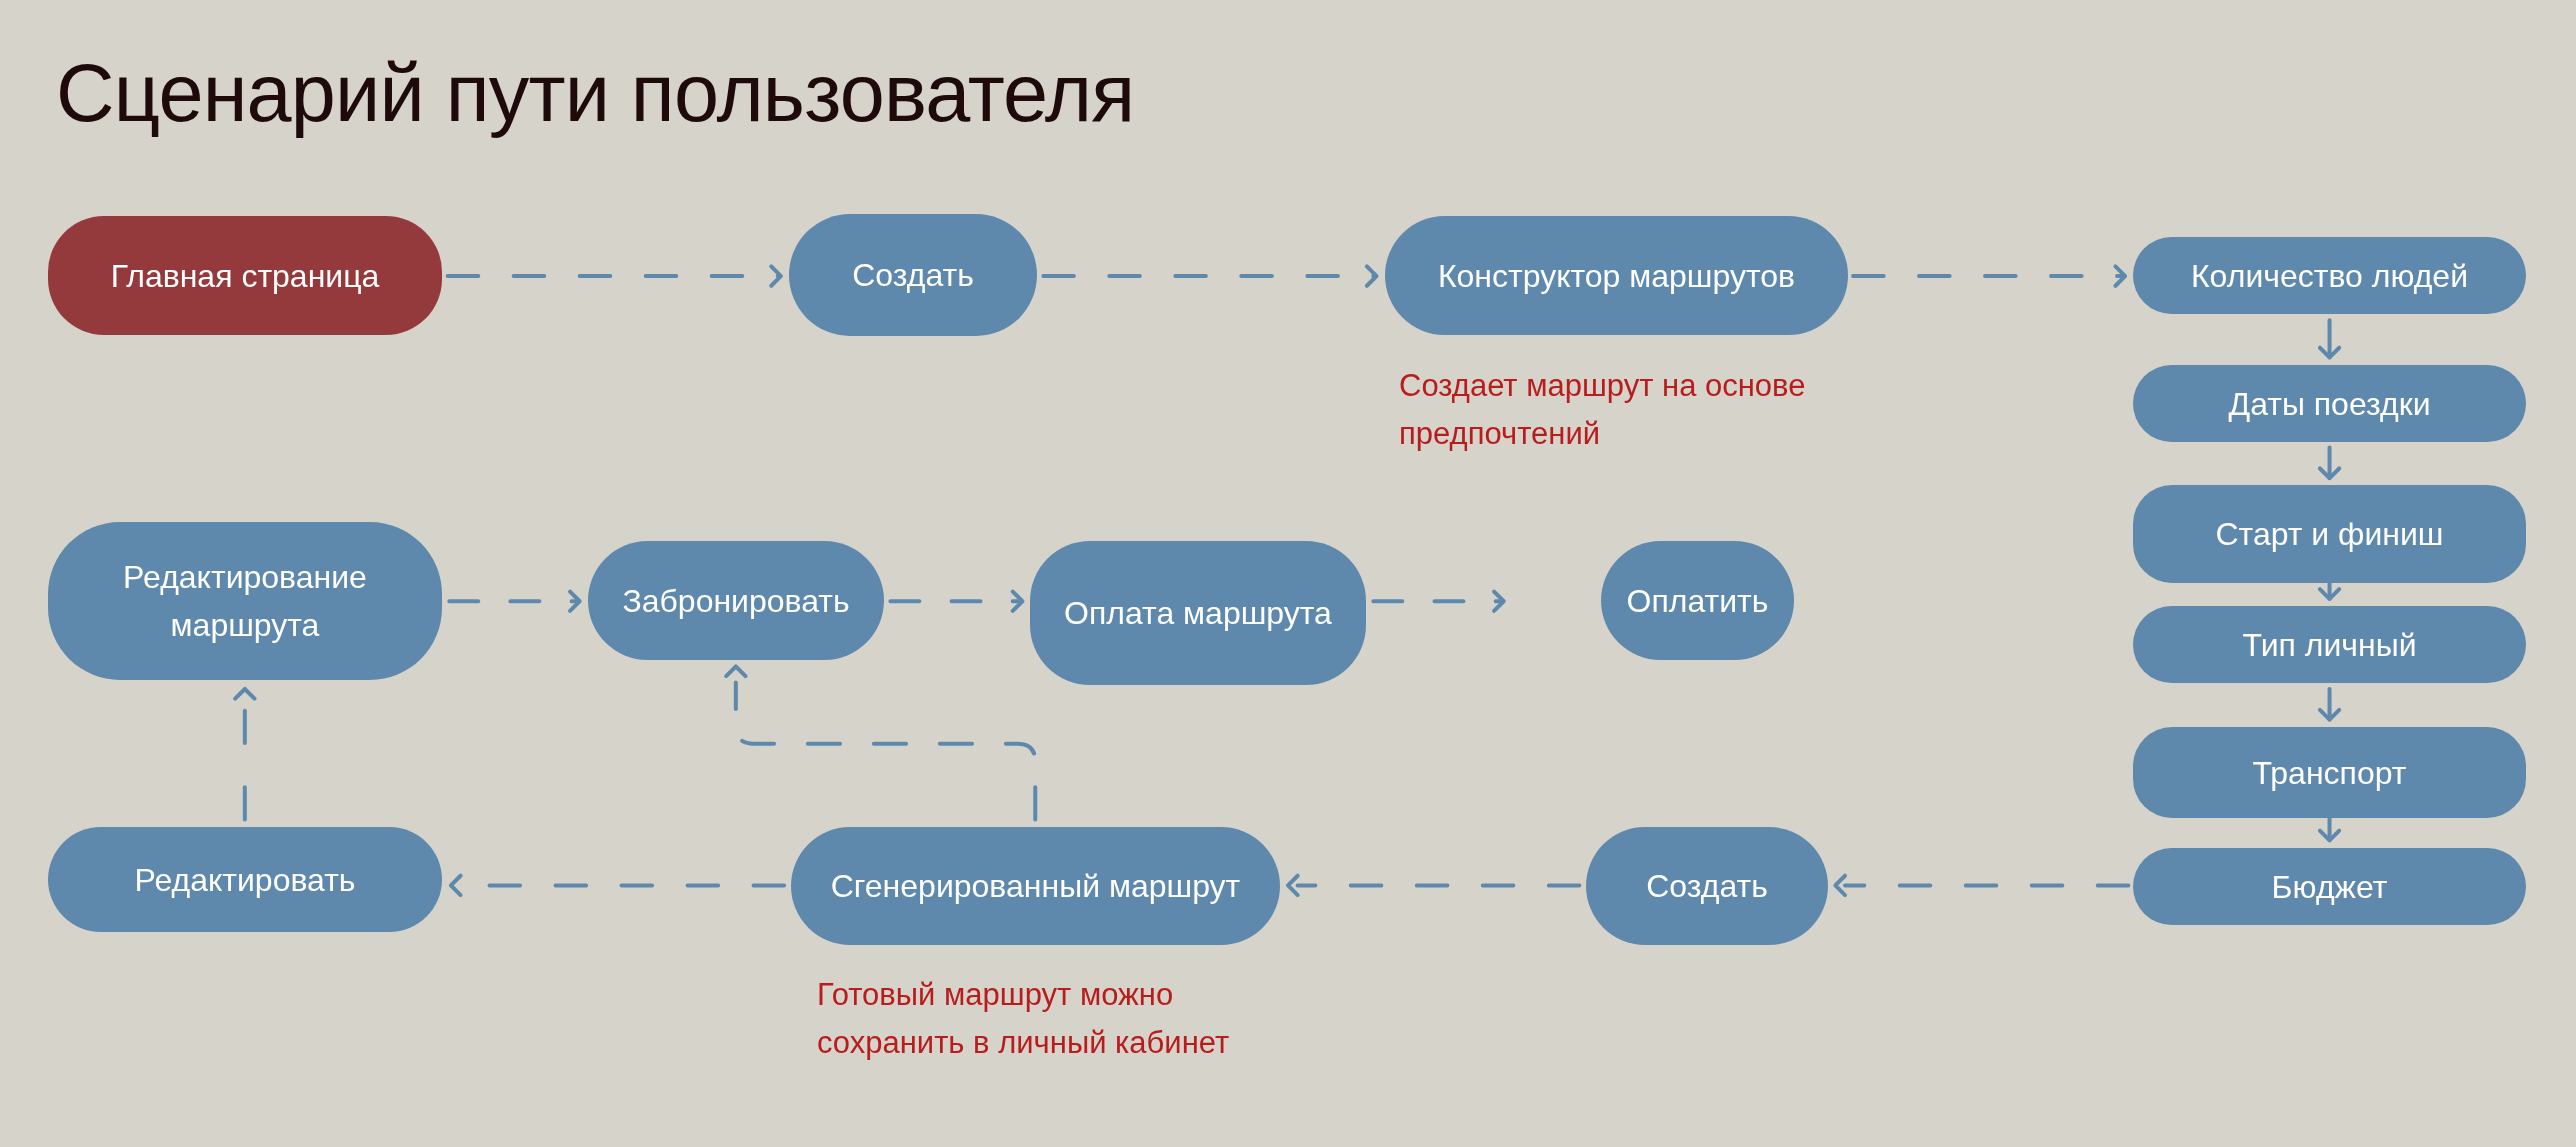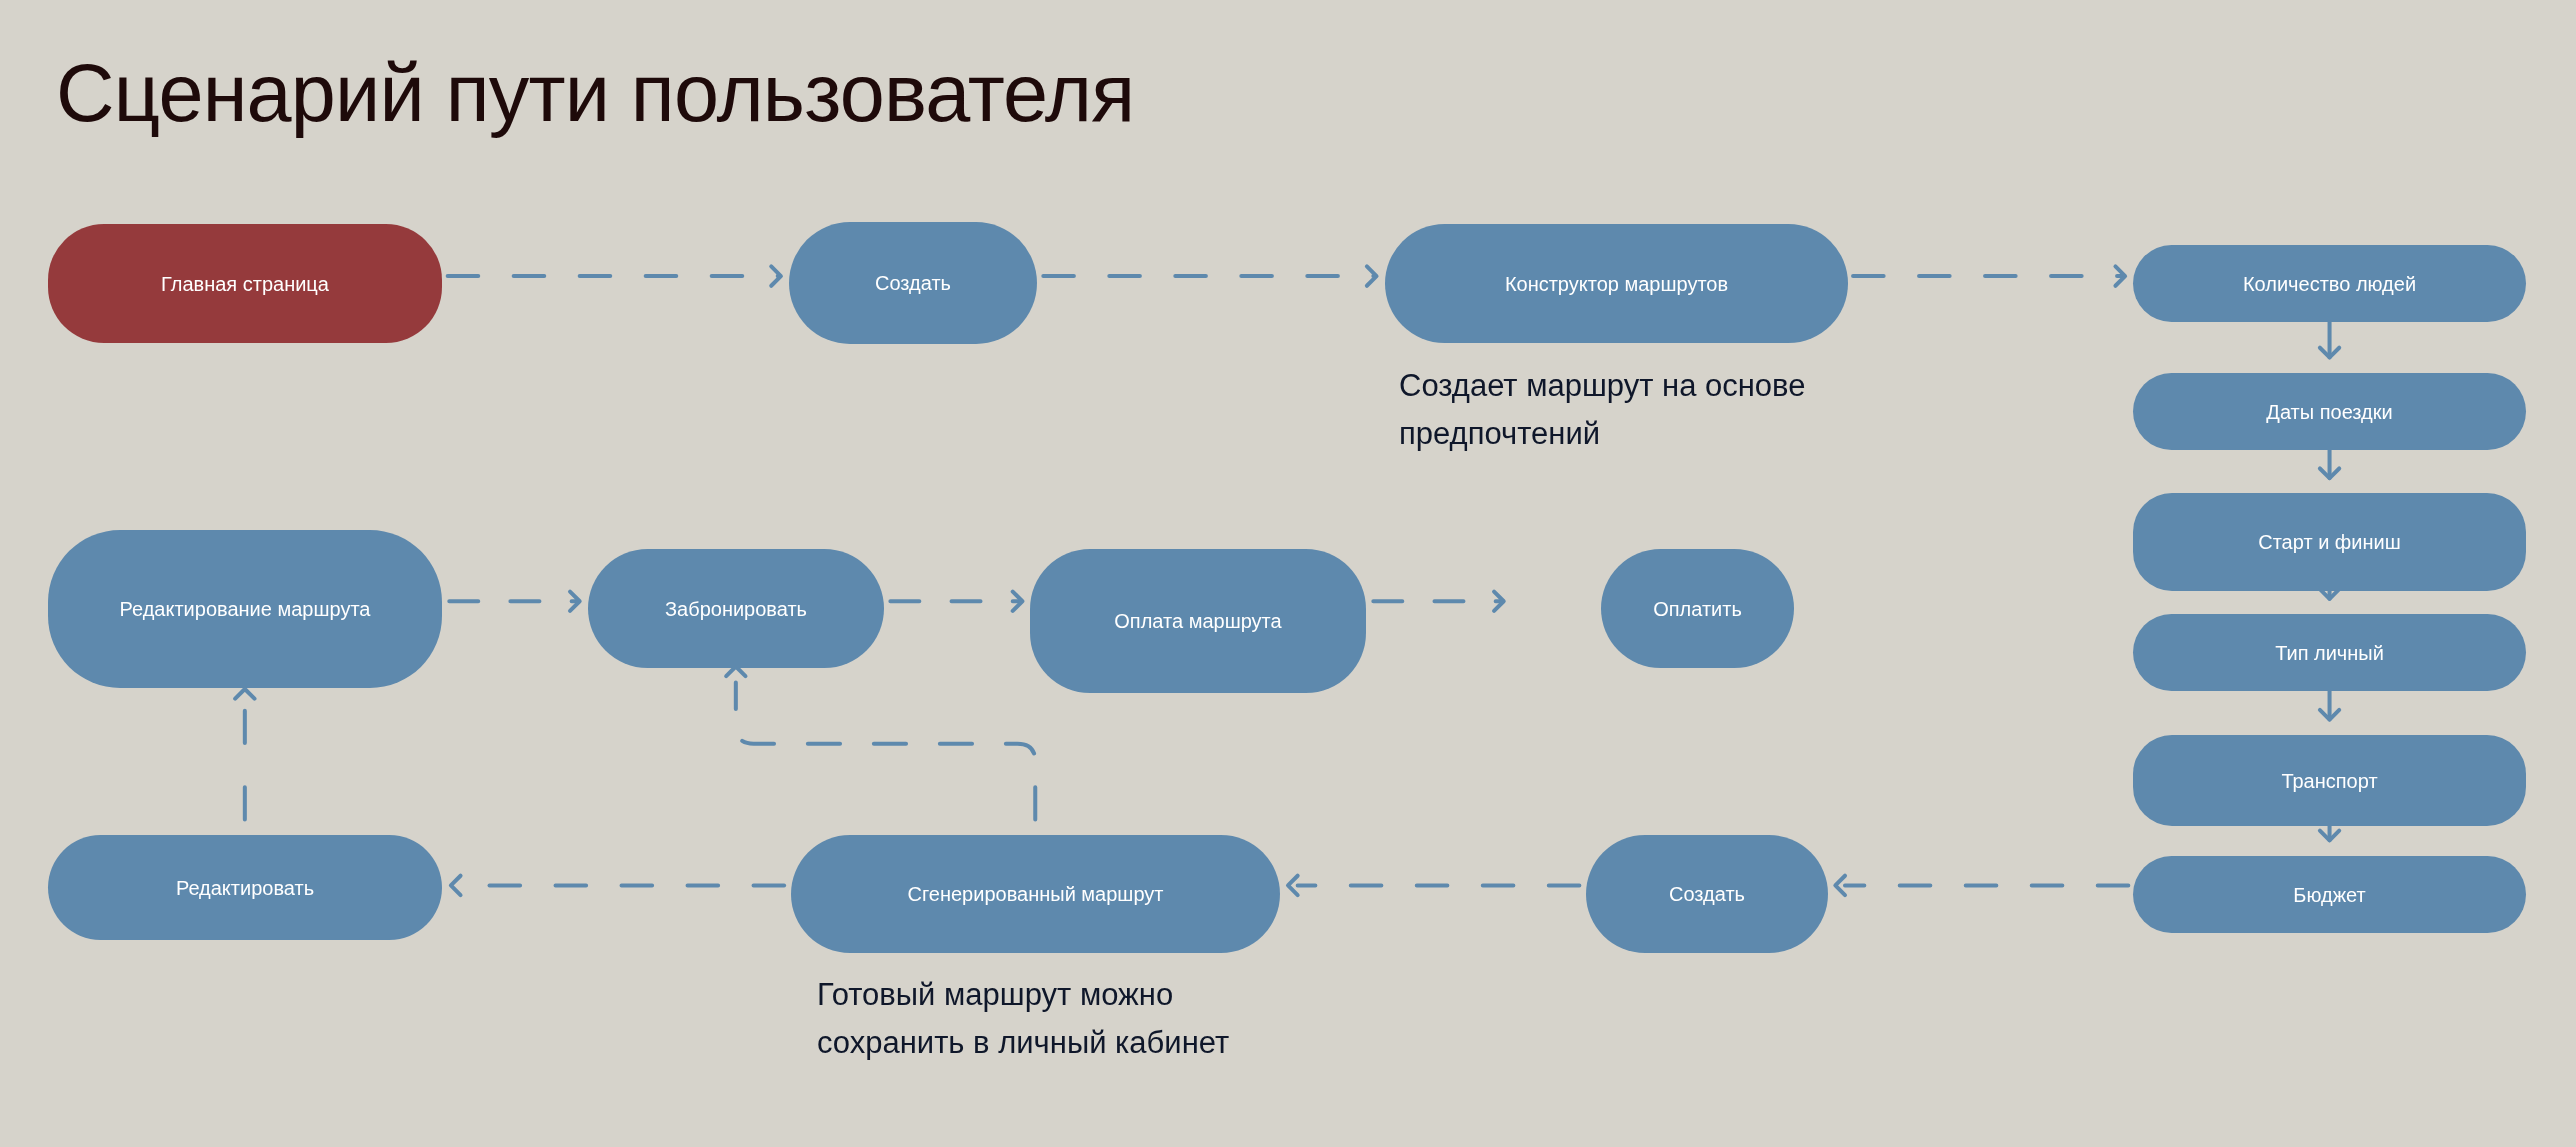--- a/index.html
+++ b/index.html
@@ -25,38 +25,37 @@
       white-space: nowrap;
       margin: 8px;
     }
     .node {
       position: absolute;
       display: flex;
       align-items: center;
       justify-content: center;
       text-align: center;
       color: #FFFFFF;
-      font-size: 20px;
+      font-size: 32px;
       line-height: 48px;
       box-sizing: border-box;
       background: #5E89AD;
       border-radius: 56px;
       padding: 0 16px;
       cursor: pointer;
-      margin-top: 8px;
     }
     .node.small {
       border-radius: 39px;
     }
     .node.start {
       background: #953A3C;
     }
     .note {
       position: absolute;
-      color: #0f172a;
+      color: #b91c1c;
       font-size: 31px;
       line-height: 48px;
       white-space: nowrap;
     }
     svg.links {
       position: absolute;
       left: 0;
       top: 0;
       width: 2576px;
       height: 1147px;

